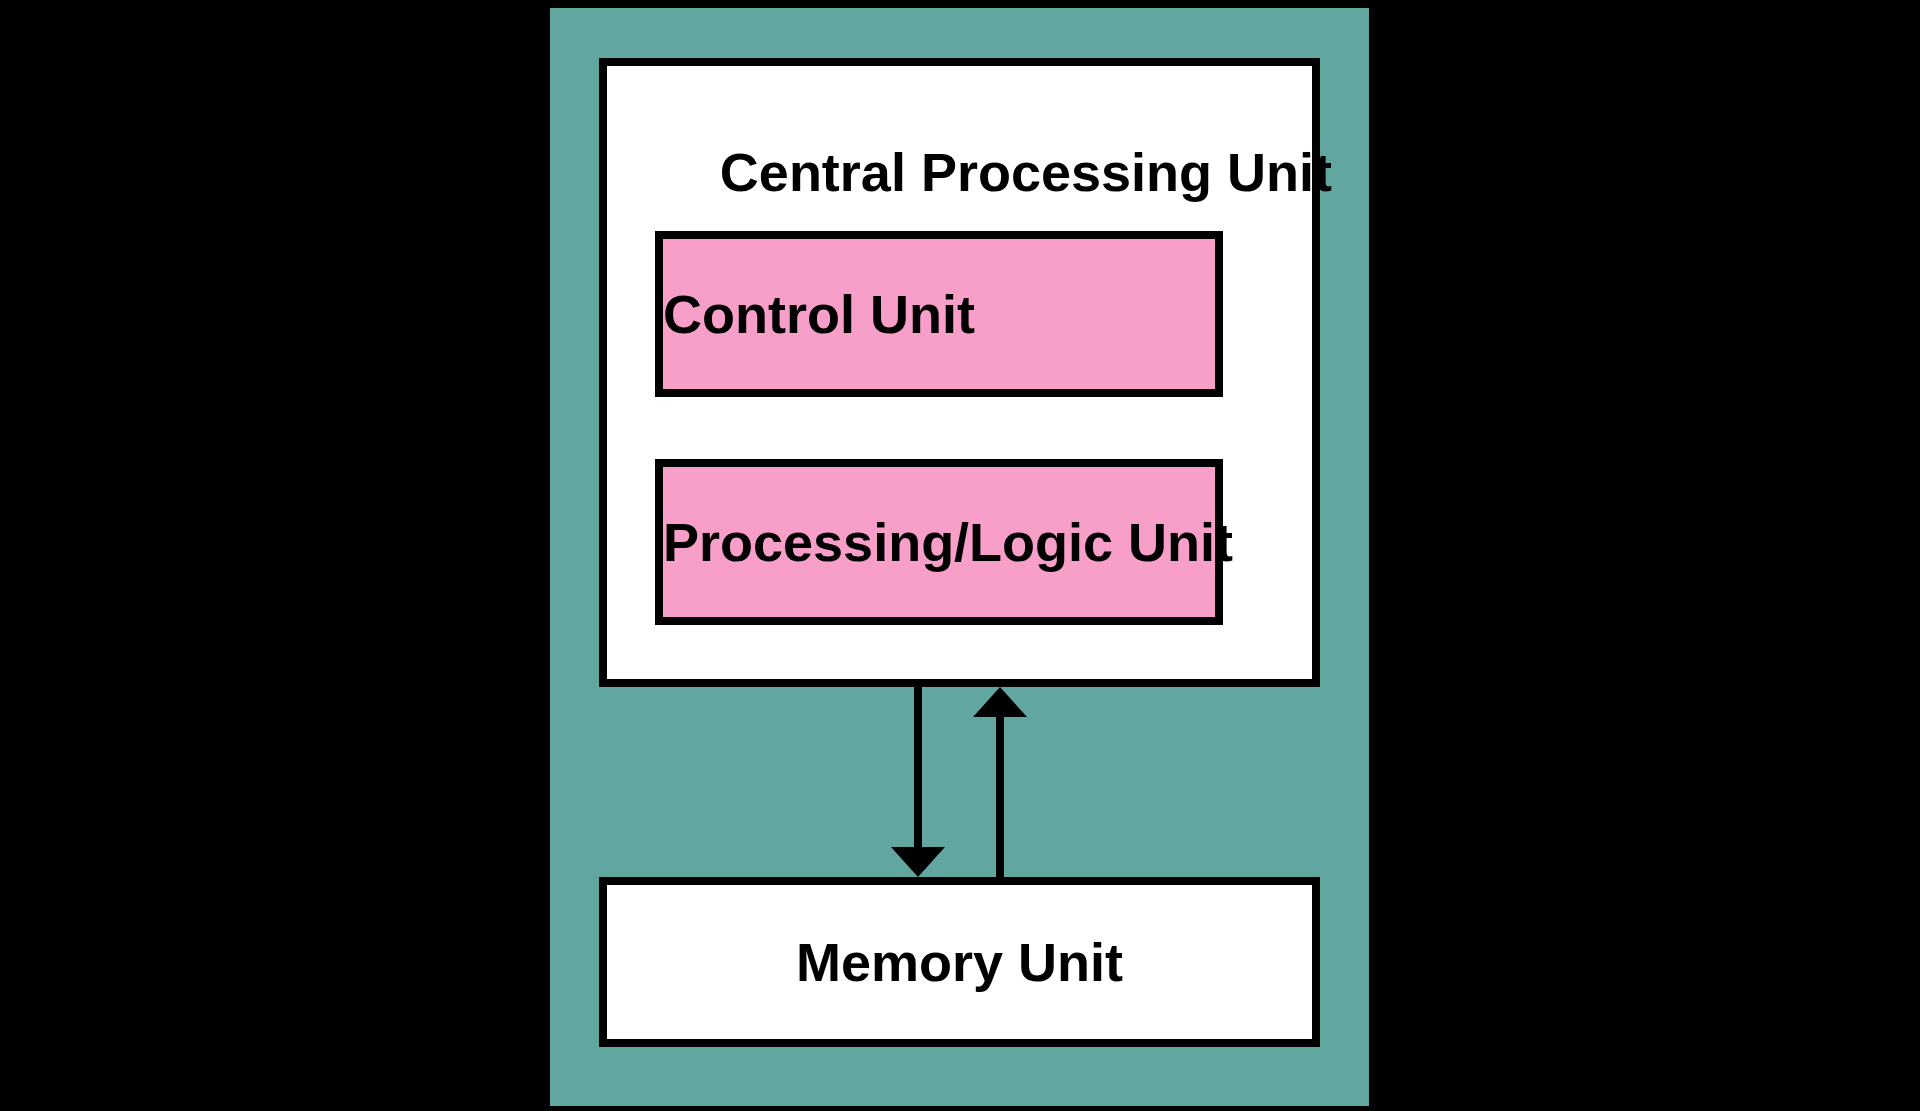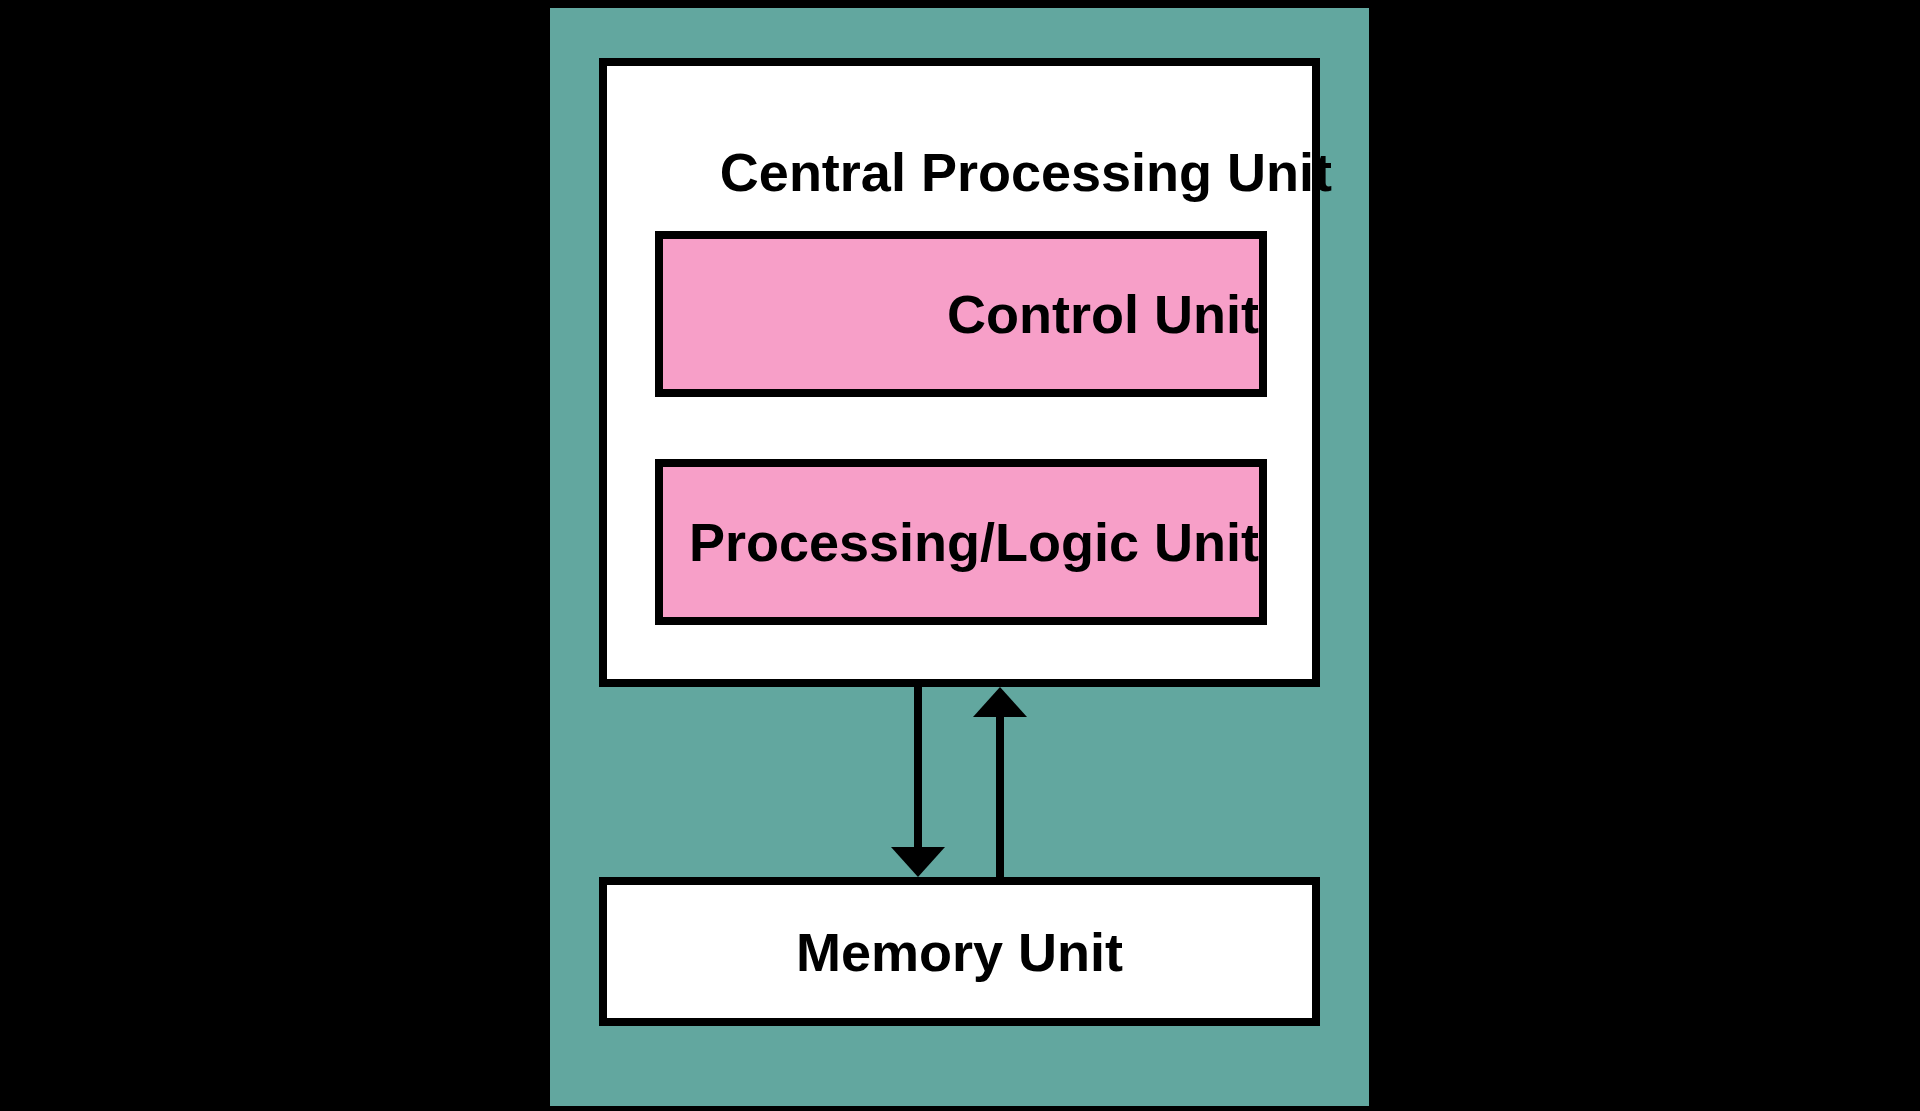--- a/index.html
+++ b/index.html
@@ -47,41 +47,41 @@
     text-align: right;
     font-size: 54px;
     font-weight: bold;
     color: var(--text, #000000);
     white-space: nowrap;
     margin-left: 20px;
   }
   .pink-box {
     position: absolute;
     left: 48px;
-    width: 612px;
+    width: 568px;
     height: 166px;
     background: var(--unit-fill, #F79FC8);
     display: flex;
     align-items: center;
-    justify-content: flex-end;
+    justify-content: flex-start;
   }
   .pink-box.control { top: 165px; }
   .pink-box.alu     { top: 393px; }
   .unit-label {
     font-size: 54px;
     font-weight: bold;
     color: var(--text, #000000);
     white-space: nowrap;
   }
   .memory-box {
     position: absolute;
     left: 49px;
     top: 869px;
     width: 721px;
-    height: 149px;
+    height: 170px;
     background: var(--box-fill, #FFFFFF);
     display: flex;
     align-items: center;
     justify-content: center;
   }
   .arrow {
     position: absolute;
     top: 679px;
     width: 54px;
     height: 190px;

